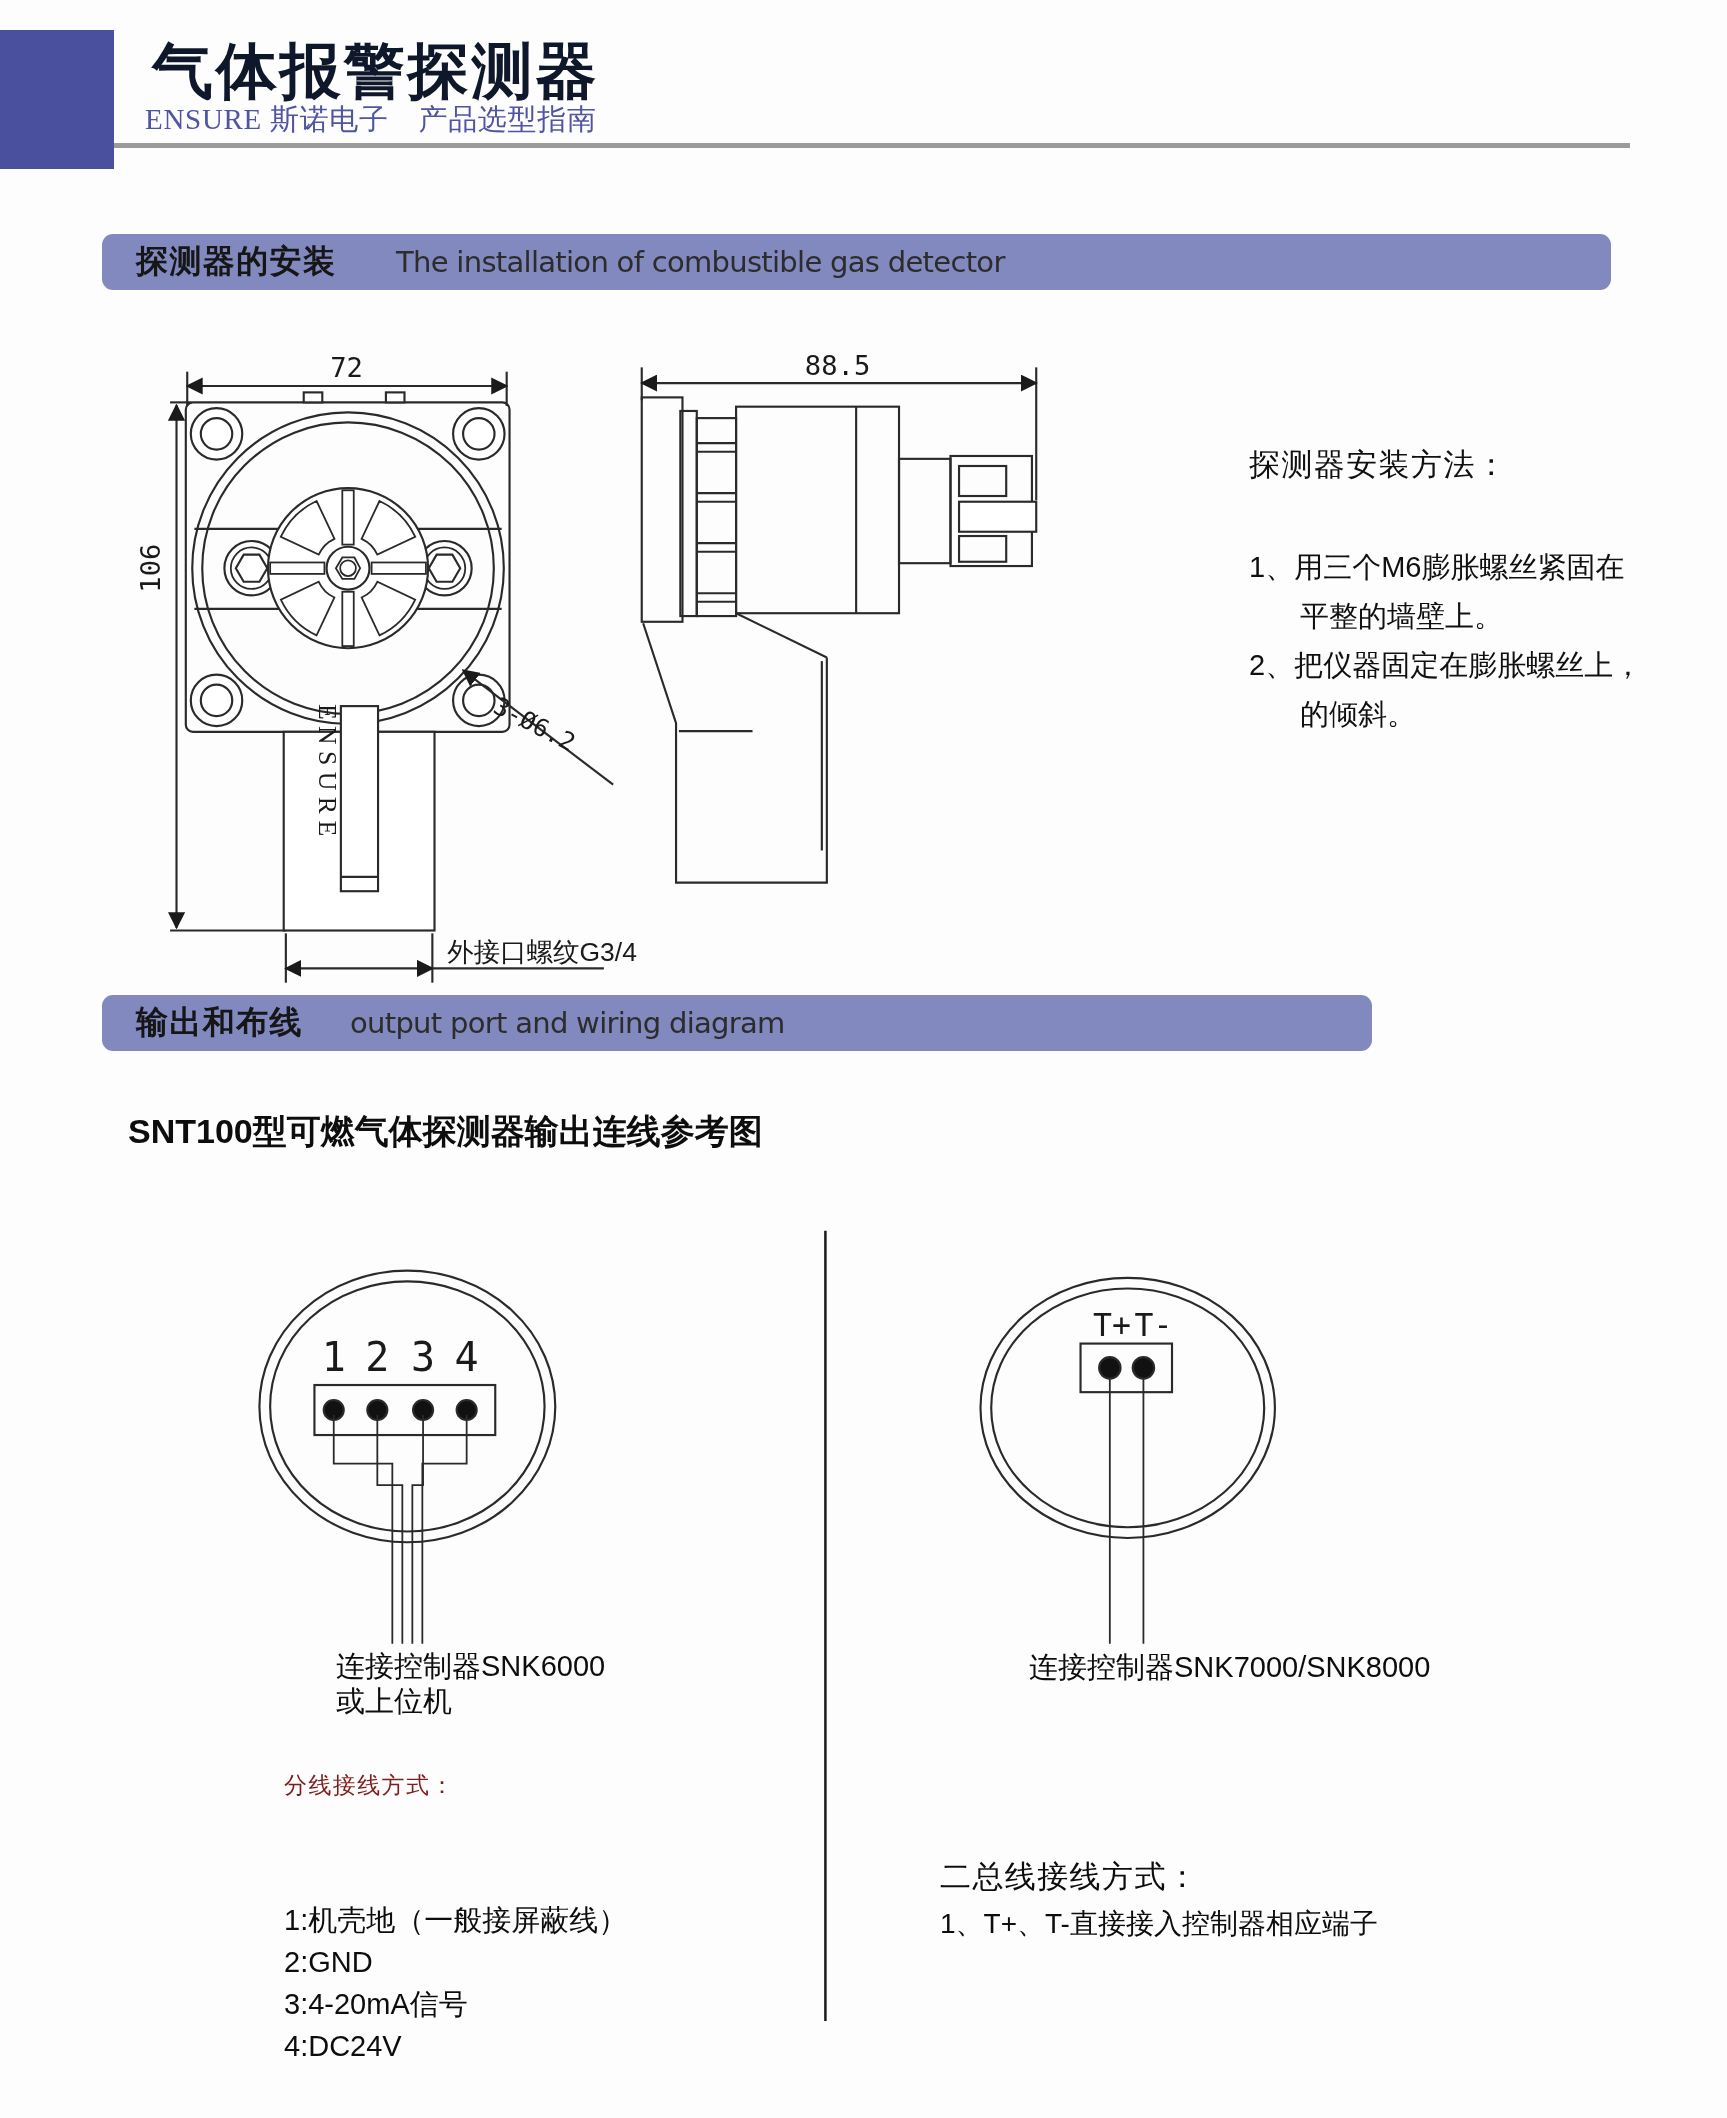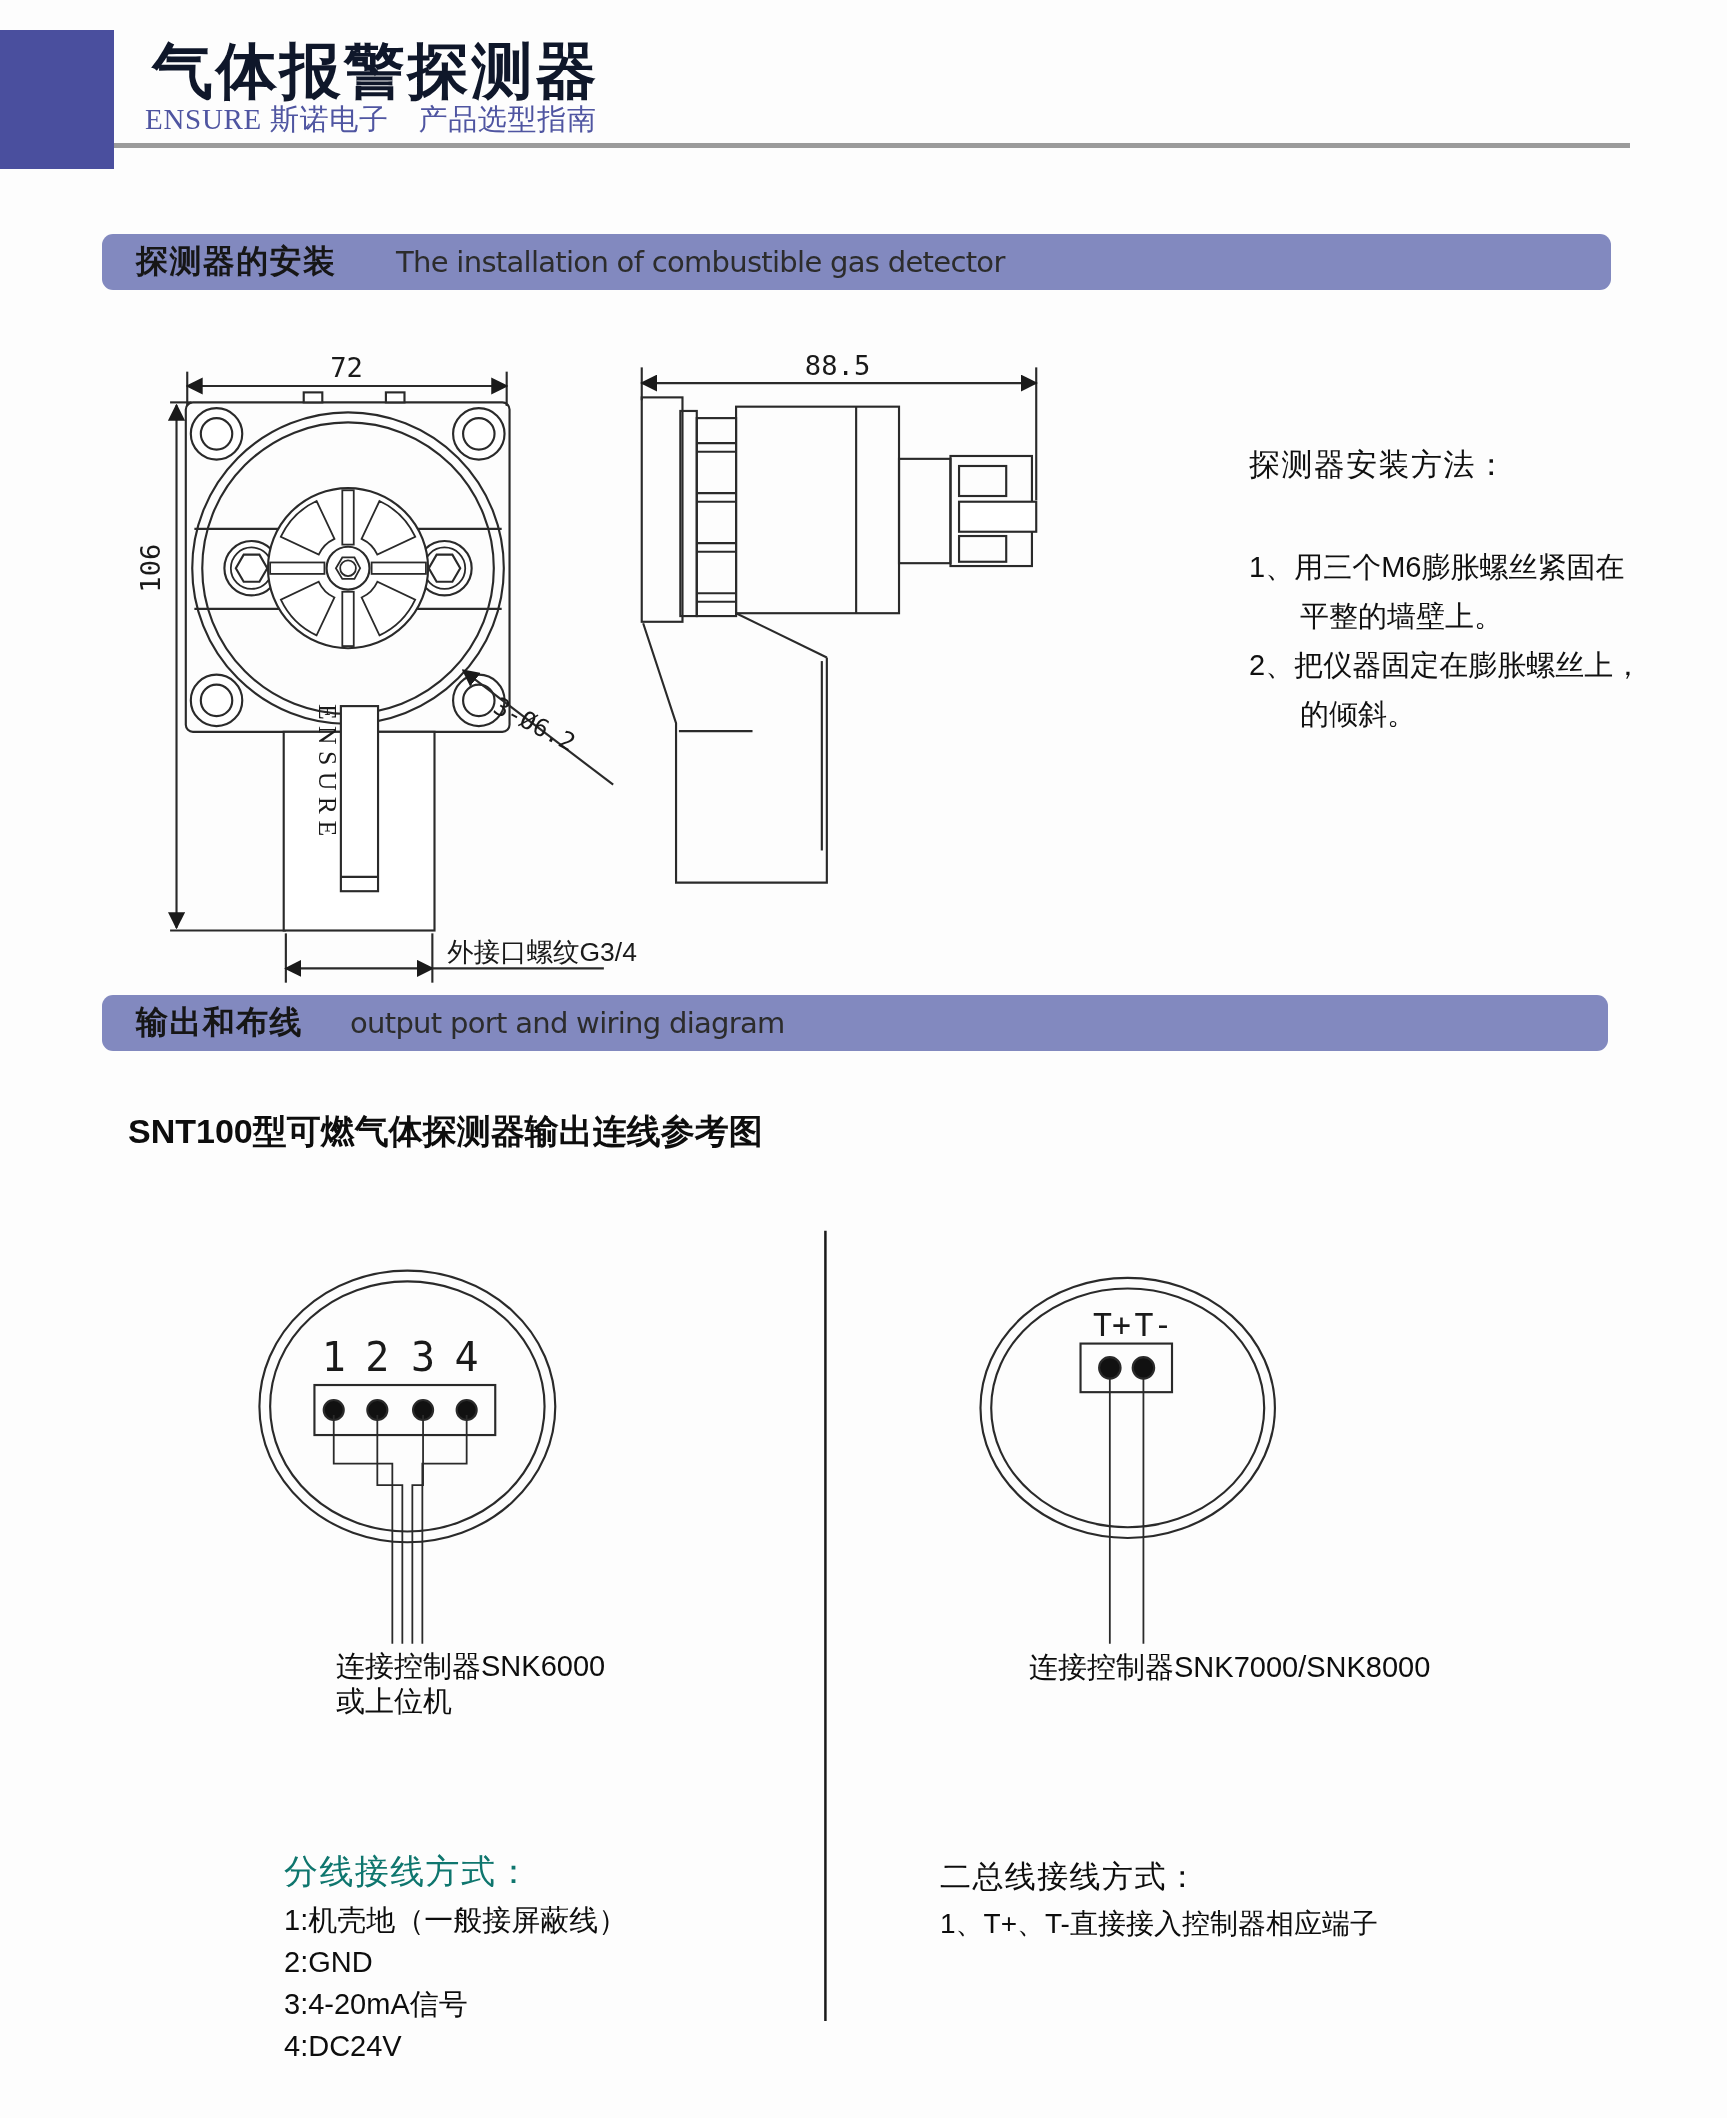--- a/index.html
+++ b/index.html
@@ -18,40 +18,40 @@
     left:145px;top:100px;font-family:"Liberation Serif","DejaVu Serif",serif;
     font-size:29px;color:#4f55a1;white-space:nowrap;letter-spacing:0.7px;
   }
   .header-rule{left:114px;top:143px;width:1516px;height:5px;background:#9b9b9b;}
   
   .banner{
     left:102px;width:1509px;height:56px;background:#8289bf;
     display:flex;align-items:center;border-radius:11px;
   }
   .banner-1{top:234px;}
-  .banner-2{top:995px;width:1506px;}
+  .banner-2{top:995px;width:1270px;}
   .banner-zh{
     margin-left:34px;font-size:32px;font-weight:700;color:#161616;
     letter-spacing:1.4px;white-space:nowrap;
   }
   .banner-en{
     position:absolute;font-family:"DejaVu Sans",sans-serif;font-size:29px;
     color:#2c2c2c;letter-spacing:-0.7px;white-space:nowrap;
   }
   .banner-1 .banner-en{left:294px;}
   .banner-2 .banner-en{left:248px;}
   
   .install-heading{left:1249px;top:444px;font-size:31px;color:#101010;letter-spacing:1.4px;white-space:nowrap;}
   .install-lines{left:1249px;top:543px;font-size:29px;line-height:49px;color:#101010;white-space:nowrap;}
   .install-lines .indent{padding-left:51px;}
   
   .snt-heading{left:128px;top:1109px;font-size:34px;font-weight:700;color:#0d0d0d;white-space:nowrap;}
   .label-left{left:336px;top:1649px;font-size:29px;line-height:35px;color:#0d0d0d;white-space:nowrap;}
   .label-right{left:1029px;top:1648px;font-size:29px;color:#0d0d0d;white-space:nowrap;}
-  .method-left-heading{left:284px;top:1849px;font-size:34px;color:#0f766e;letter-spacing:1.4px;white-space:nowrap;}
+  .method-left-heading{left:284px;top:1770px;font-size:23px;color:#7f1d1d;letter-spacing:1.4px;white-space:nowrap;}
   .method-left-items{left:284px;top:1899px;font-size:29px;line-height:42px;color:#0d0d0d;white-space:nowrap;}
   .method-right-heading{left:940px;top:1856px;font-size:31px;color:#0d0d0d;letter-spacing:1.4px;white-space:nowrap;}
   .method-right-items{left:940px;top:1906px;font-size:28px;line-height:36px;color:#0d0d0d;white-space:nowrap;}
   
   svg.drawings{left:0;top:0;width:1728px;height:2119px;}
   svg text{font-family:"DejaVu Sans Mono",monospace;fill:#1a1a1a;stroke:none;}
   svg text.cjk{font-family:"Liberation Sans",sans-serif;}
   svg text.brand{font-family:"Liberation Serif","DejaVu Serif",serif;letter-spacing:9px;}
 </style>
 </head>

